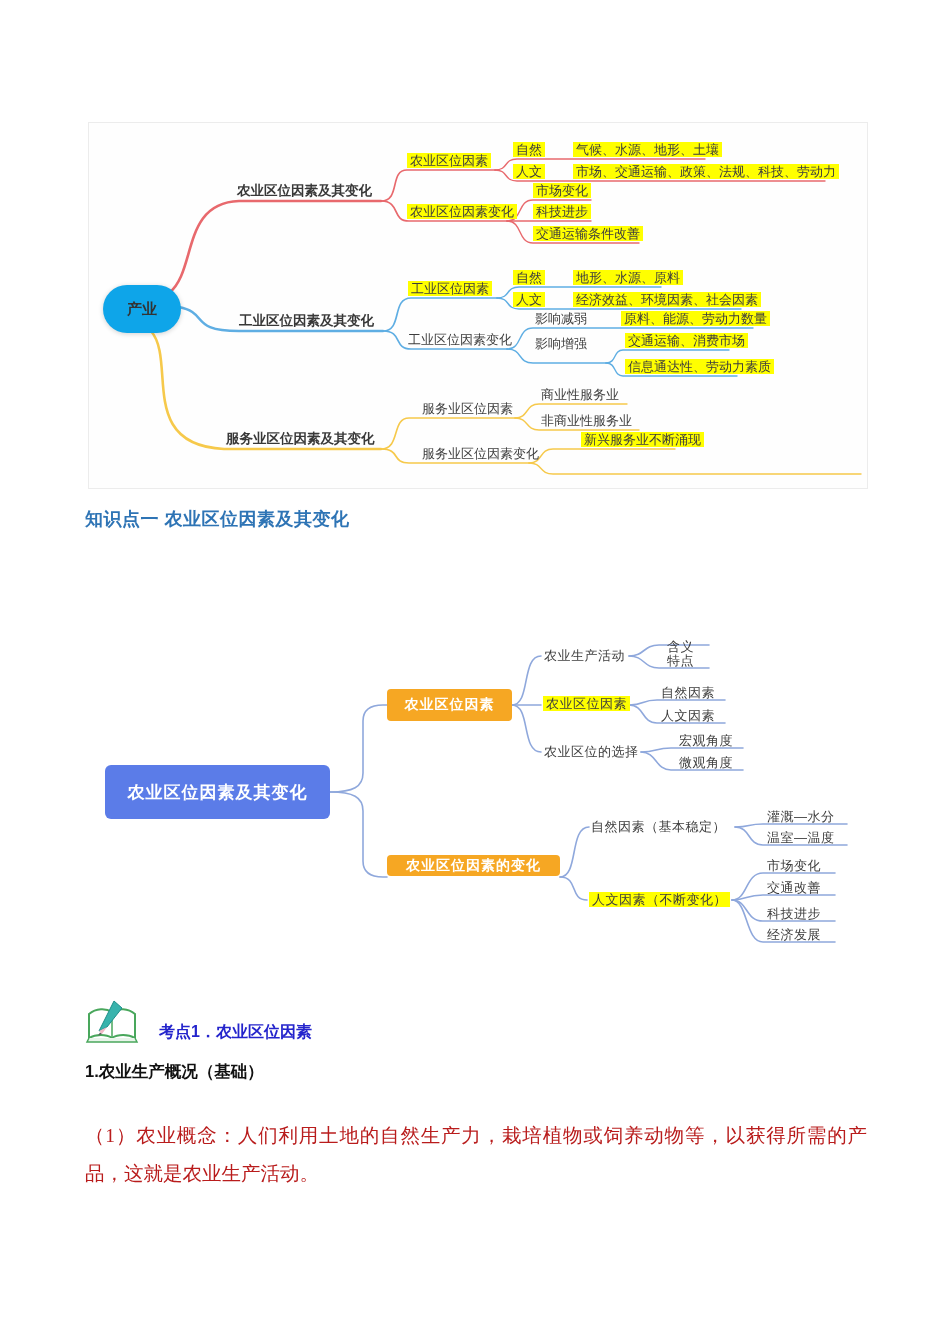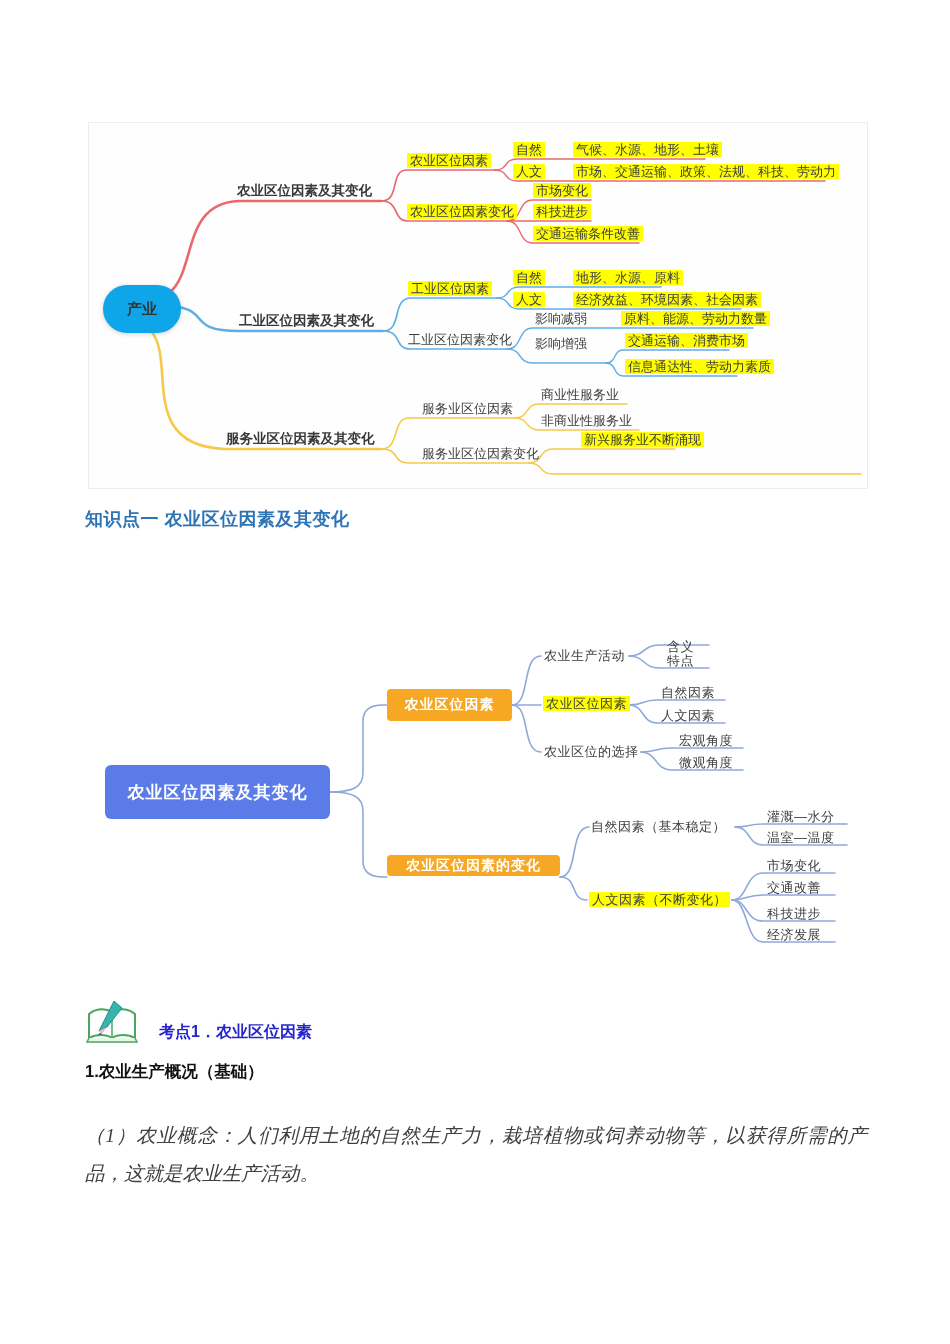--- a/index.html
+++ b/index.html
@@ -24,21 +24,21 @@
         font-weight:bold;display:flex;align-items:center;justify-content:center;letter-spacing:1px;}
   .m2t{position:absolute;font-size:13px;line-height:16px;color:#3d3d3d;white-space:nowrap;letter-spacing:.5px;}
   
   .h-kp{position:absolute;left:85px;top:507px;font-size:18px;font-weight:bold;color:#2E74B5;letter-spacing:.5px;}
   .h-center{position:absolute;left:0;top:541px;width:950px;text-align:center;
             font-size:17.5px;font-weight:bold;color:#141414;letter-spacing:1px;}
   .h-kaodian{position:absolute;left:141px;top:1022px;font-size:16px;font-weight:bold;color:#2424CC;margin-left:18px;}
   .h-sub{position:absolute;left:85px;top:1061px;font-size:16.5px;font-weight:bold;color:#111;}
   .serif{font-family:"Liberation Serif","DejaVu Serif",serif;}
   .para1{position:absolute;left:85px;top:1097px;width:782px;font-size:19.5px;line-height:38px;
-         color:#404040;text-align:justify;font-style:italic;}
+         color:#b91c1c;text-align:justify;}
   .para2{position:absolute;left:85px;top:1170px;width:782px;font-size:19.5px;line-height:38px;
          color:#141414;text-indent:1.8em;}
   .red-u{color:#E60000;text-decoration:underline;text-underline-offset:4px;}
   .bookicon{position:absolute;left:84px;top:1000px;width:56px;height:46px;}
 </style>
 </head>
 <body>
 
 <div class="page">
 

